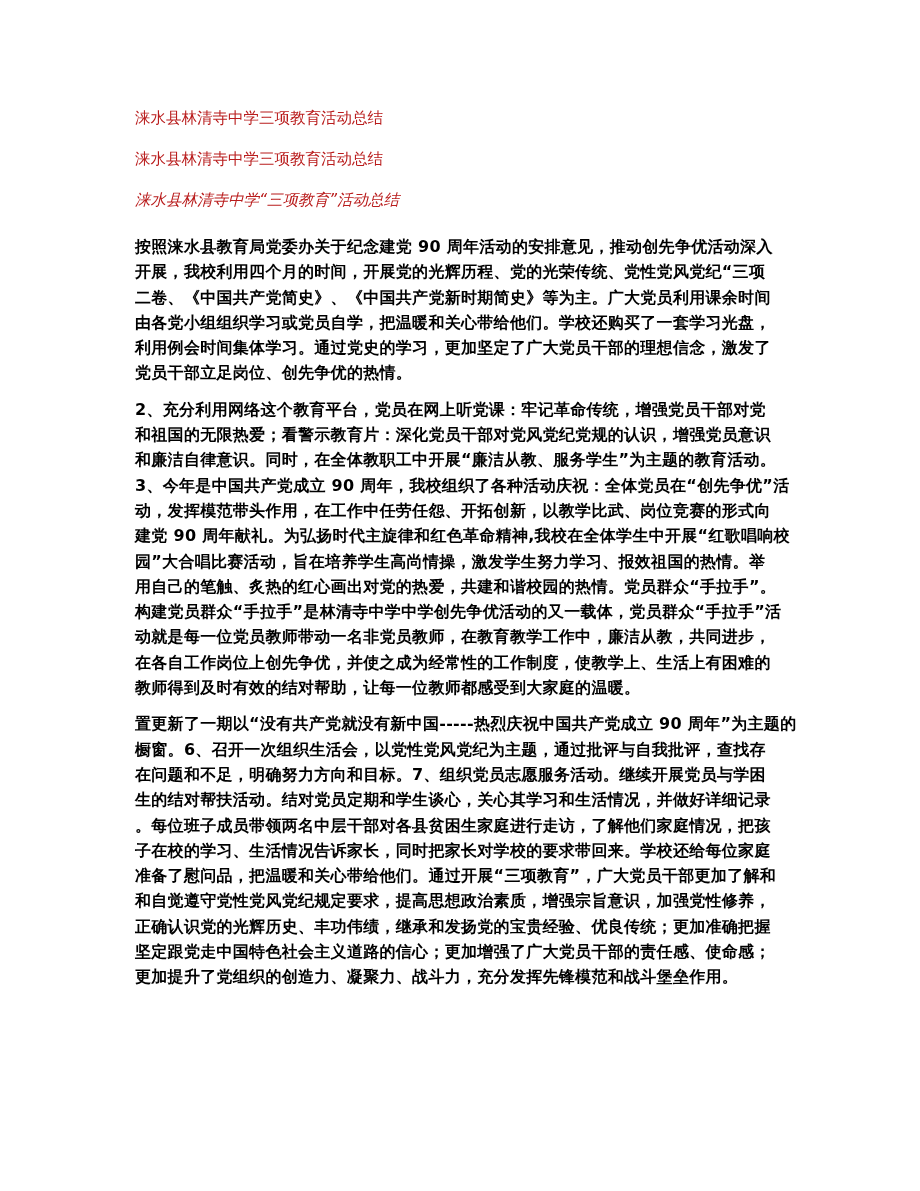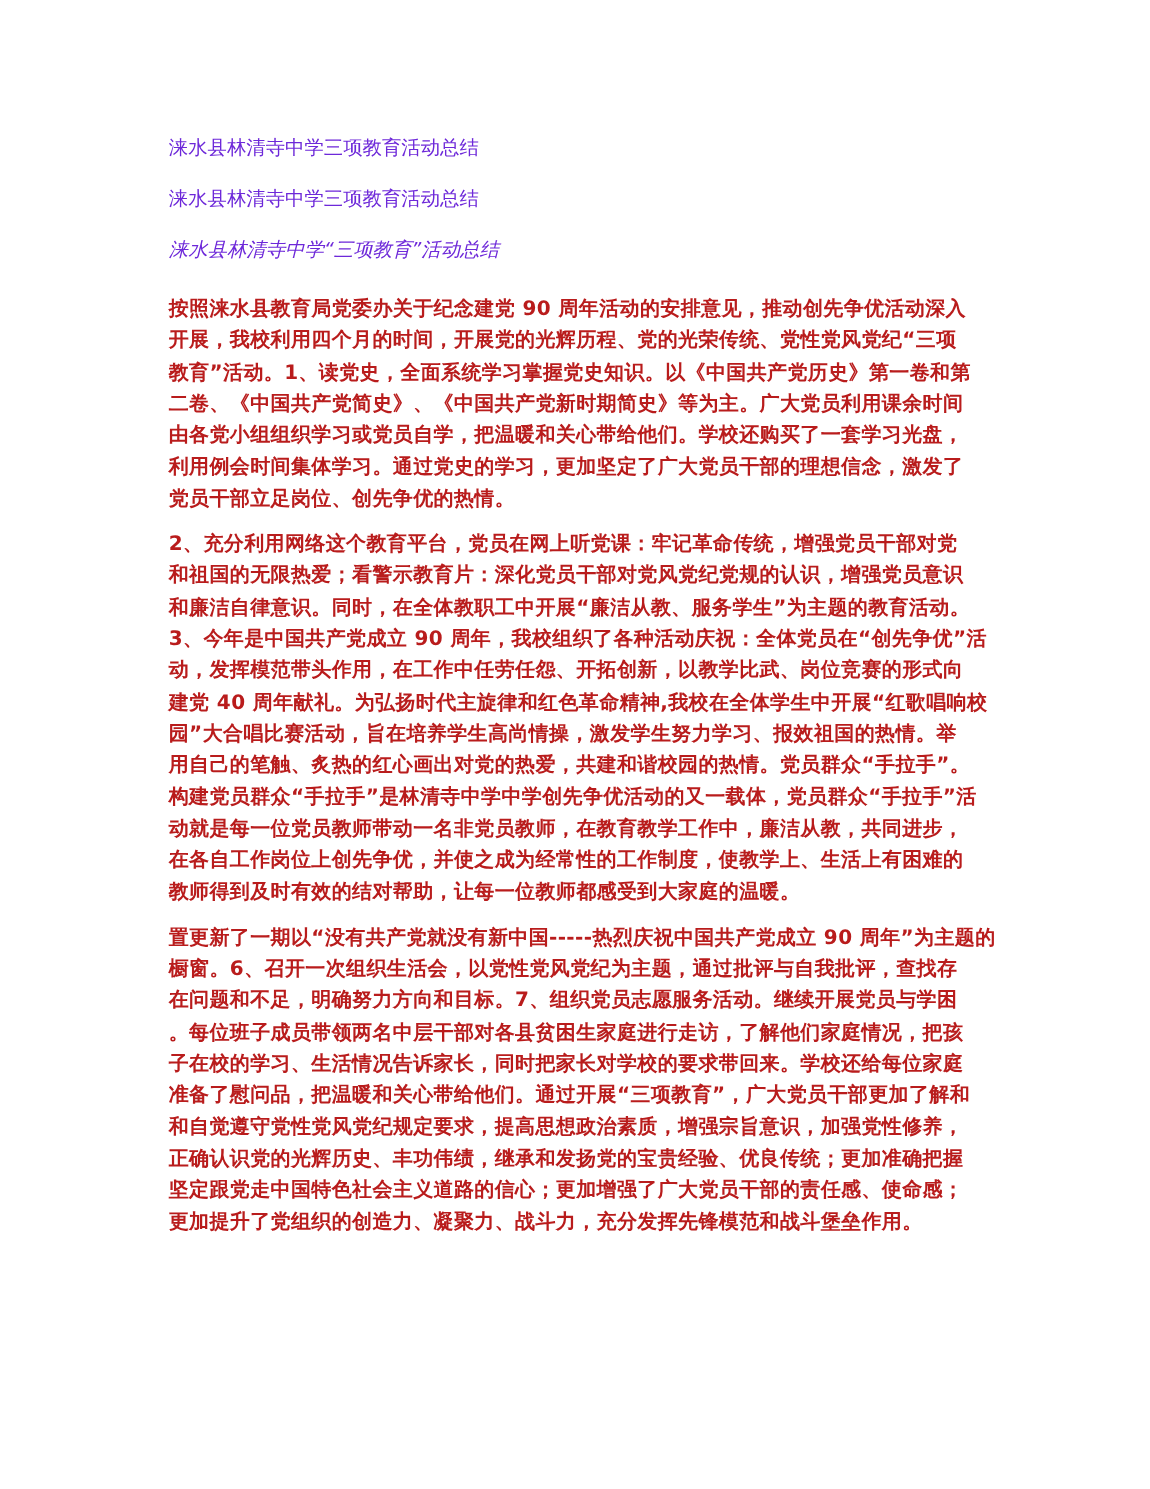--- a/index.html
+++ b/index.html
@@ -19,31 +19,31 @@
       position: absolute;
       left: 135px;
       top: 108px;
       width: 650px;
     }
     .title-line {
       font-size: 15.5px;
       line-height: 20px;
       height: 20px;
       margin-bottom: 21px;
-      color: #6d28d9;
+      color: #b91c1c;
       white-space: nowrap;
     }
     .title-line.last {
       margin-bottom: 24px;
       font-style: italic;
     }
     .para {
       font-size: 16px;
       line-height: 25.3px;
-      color: #b91c1c;
+      color: #000000;
       margin: 0 0 11px 0;
       letter-spacing: 0.3px;
     }
     .para .line {
       display: block;
       white-space: nowrap;
       font-weight: 600;
     }
     .para.tight { margin-bottom: 0; }
   </style>
@@ -51,46 +51,46 @@
 <body>
 
 <div class="page">
   <div class="title-line">涞水县林清寺中学三项教育活动总结</div>
   <div class="title-line">涞水县林清寺中学三项教育活动总结</div>
   <div class="title-line last">涞水县林清寺中学“三项教育”活动总结</div>
 
   <div class="para">
     <span class="line">按照涞水县教育局党委办关于纪念建党 90 周年活动的安排意见，推动创先争优活动深入</span>
     <span class="line">开展，我校利用四个月的时间，开展党的光辉历程、党的光荣传统、党性党风党纪“三项</span>
-    <span class="line">教育”活动。1、读党史，全面系统学习掌握党史知识。以《中国共产党历史》第一卷和第</span>
     <span class="line">二卷、《中国共产党简史》、《中国共产党新时期简史》等为主。广大党员利用课余时间</span>
     <span class="line">由各党小组组织学习或党员自学，把温暖和关心带给他们。学校还购买了一套学习光盘，</span>
     <span class="line">利用例会时间集体学习。通过党史的学习，更加坚定了广大党员干部的理想信念，激发了</span>
     <span class="line">党员干部立足岗位、创先争优的热情。</span>
   </div>
 
   <div class="para">
     <span class="line">2、充分利用网络这个教育平台，党员在网上听党课：牢记革命传统，增强党员干部对党</span>
     <span class="line">和祖国的无限热爱；看警示教育片：深化党员干部对党风党纪党规的认识，增强党员意识</span>
     <span class="line">和廉洁自律意识。同时，在全体教职工中开展“廉洁从教、服务学生”为主题的教育活动。</span>
     <span class="line">3、今年是中国共产党成立 90 周年，我校组织了各种活动庆祝：全体党员在“创先争优”活</span>
     <span class="line">动，发挥模范带头作用，在工作中任劳任怨、开拓创新，以教学比武、岗位竞赛的形式向</span>
-    <span class="line">建党 40 周年献礼。为弘扬时代主旋律和红色革命精神,我校在全体学生中开展“红歌唱响校</span>
+    <span class="line">建党 90 周年献礼。为弘扬时代主旋律和红色革命精神,我校在全体学生中开展“红歌唱响校</span>
     <span class="line">园”大合唱比赛活动，旨在培养学生高尚情操，激发学生努力学习、报效祖国的热情。举</span>
     <span class="line">用自己的笔触、炙热的红心画出对党的热爱，共建和谐校园的热情。党员群众“手拉手”。</span>
     <span class="line">构建党员群众“手拉手”是林清寺中学中学创先争优活动的又一载体，党员群众“手拉手”活</span>
     <span class="line">动就是每一位党员教师带动一名非党员教师，在教育教学工作中，廉洁从教，共同进步，</span>
     <span class="line">在各自工作岗位上创先争优，并使之成为经常性的工作制度，使教学上、生活上有困难的</span>
     <span class="line">教师得到及时有效的结对帮助，让每一位教师都感受到大家庭的温暖。</span>
   </div>
 
   <div class="para tight">
     <span class="line">置更新了一期以“没有共产党就没有新中国-----热烈庆祝中国共产党成立 90 周年”为主题的</span>
     <span class="line">橱窗。6、召开一次组织生活会，以党性党风党纪为主题，通过批评与自我批评，查找存</span>
     <span class="line">在问题和不足，明确努力方向和目标。7、组织党员志愿服务活动。继续开展党员与学困</span>
+    <span class="line">生的结对帮扶活动。结对党员定期和学生谈心，关心其学习和生活情况，并做好详细记录</span>
     <span class="line">。每位班子成员带领两名中层干部对各县贫困生家庭进行走访，了解他们家庭情况，把孩</span>
     <span class="line">子在校的学习、生活情况告诉家长，同时把家长对学校的要求带回来。学校还给每位家庭</span>
     <span class="line">准备了慰问品，把温暖和关心带给他们。通过开展“三项教育”，广大党员干部更加了解和</span>
     <span class="line">和自觉遵守党性党风党纪规定要求，提高思想政治素质，增强宗旨意识，加强党性修养，</span>
     <span class="line">正确认识党的光辉历史、丰功伟绩，继承和发扬党的宝贵经验、优良传统；更加准确把握</span>
     <span class="line">坚定跟党走中国特色社会主义道路的信心；更加增强了广大党员干部的责任感、使命感；</span>
     <span class="line">更加提升了党组织的创造力、凝聚力、战斗力，充分发挥先锋模范和战斗堡垒作用。</span>
   </div>
 </div>
 

